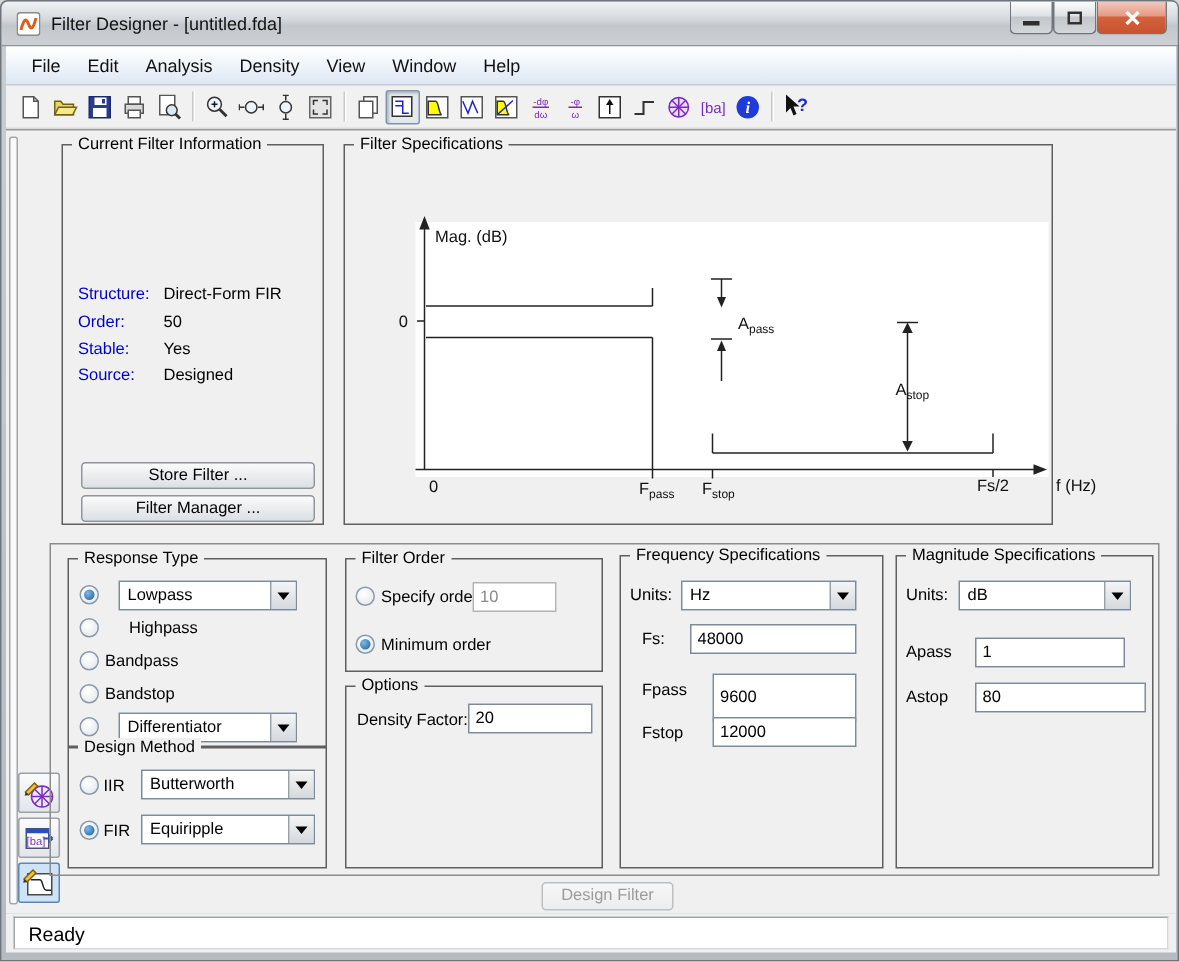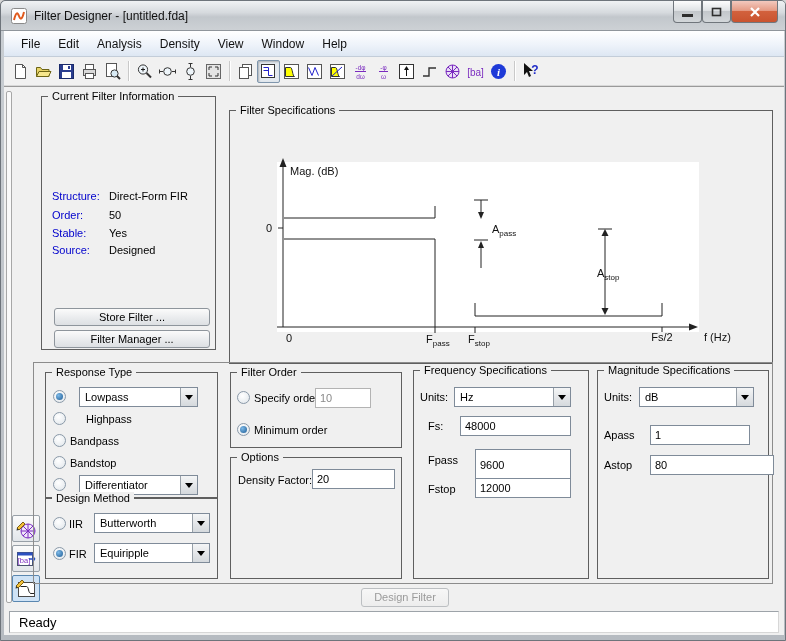--- a/index.html
+++ b/index.html
@@ -303,21 +303,21 @@
       <span class="cfi-lbl" style="left:10px;top:112px;">Order:</span>
       <span class="cfi-val" style="left:67px;top:112px;">50</span>
       <span class="cfi-lbl" style="left:10px;top:130px;text-align:right;">Stable:</span>
       <span class="cfi-val" style="left:67px;top:130px;">Yes</span>
       <span class="cfi-lbl" style="left:10px;top:147px;">Source:</span>
       <span class="cfi-val" style="left:67px;top:147px;">Designed</span>
       <div class="btn" style="left:12px;top:211px;width:156px;height:18px;line-height:16px;">Store Filter ...</div>
       <div class="btn" style="left:12px;top:233px;width:156px;height:18px;line-height:16px;">Filter Manager ...</div>
     </div>
 
-    <div class="gb" style="left:225px;top:23px;width:544px;height:254px;">
+    <div class="gb" style="left:225px;top:9px;width:473px;height:254px;">
       <span class="gb-label">Filter Specifications</span>
       <div style="position:absolute;left:0;top:0;">
         <svg width="542" height="252" viewBox="0 0 542 252">
           <rect x="47" y="51" width="422" height="170" fill="#ffffff"></rect>
 
           <line x1="53" y1="54" x2="53" y2="216" stroke="#222"></line>
           <polygon points="53,47 49.5,56 56.5,56" fill="#222"></polygon>
           <line x1="47" y1="216" x2="461" y2="216" stroke="#222"></line>
           <polygon points="468,216 459,212.5 459,219.5" fill="#222"></polygon>
           <text x="60" y="64" font-size="11" fill="#111">Mag. (dB)</text>
@@ -431,21 +431,21 @@
     <div class="gb" style="left:593px;top:283px;width:172px;height:209px;">
       <span class="gb-label">Magnitude Specifications</span>
       <span class="lbl" style="left:6px;top:20px;">Units:</span>
       <div class="dd" style="left:41px;top:16px;width:115px;">
         <span class="dd-text">dB</span>
         <span class="dd-btn"></span>
       </div>
       <span class="lbl" style="left:6px;top:58px;">Apass</span>
       <input class="field" style="left: 52px; top: 54px; width: 100px; height: 20px;" value="1">
       <span class="lbl" style="left:6px;top:88px;">Astop</span>
-      <input class="field" style="left: 52px; top: 84px; width: 124px; height: 20px;" value="80">
+      <input class="field" style="left: 52px; top: 84px; width: 114px; height: 20px;" value="80">
     </div>
 
     <div class="btn disabled" style="left:357px;top:501px;width:88px;height:19px;line-height:17px;">Design Filter</div>
   </div>
 
   <div class="statusbar">
     <div class="status-field">
       <span class="status-text">Ready</span>
     </div>
   </div>

